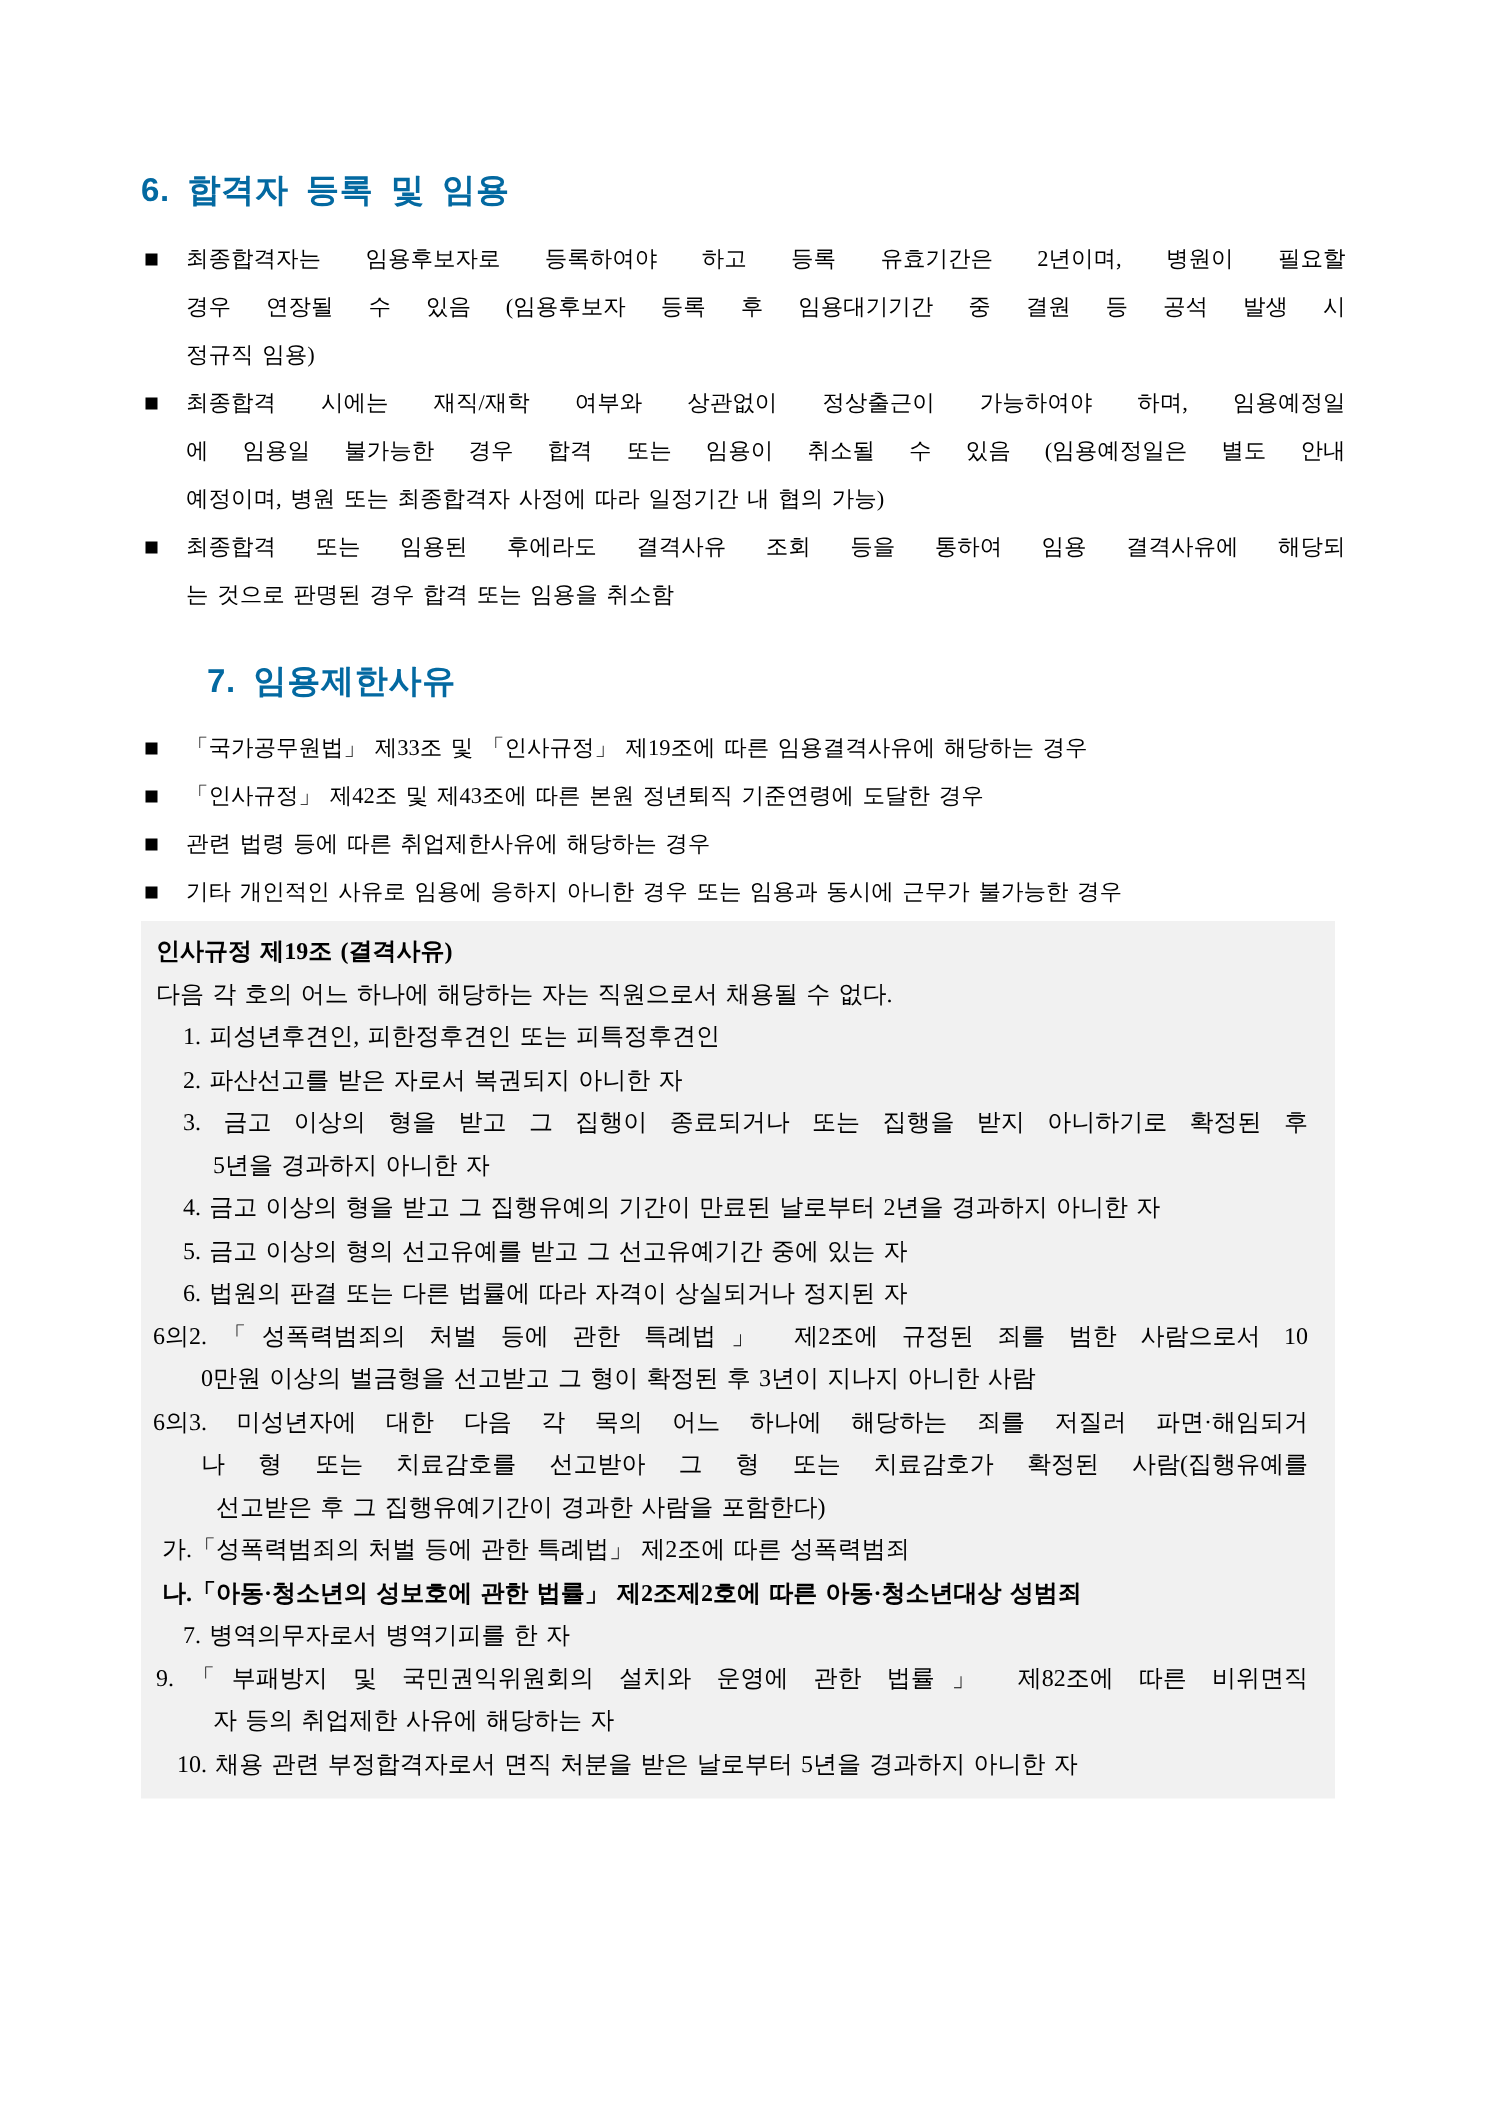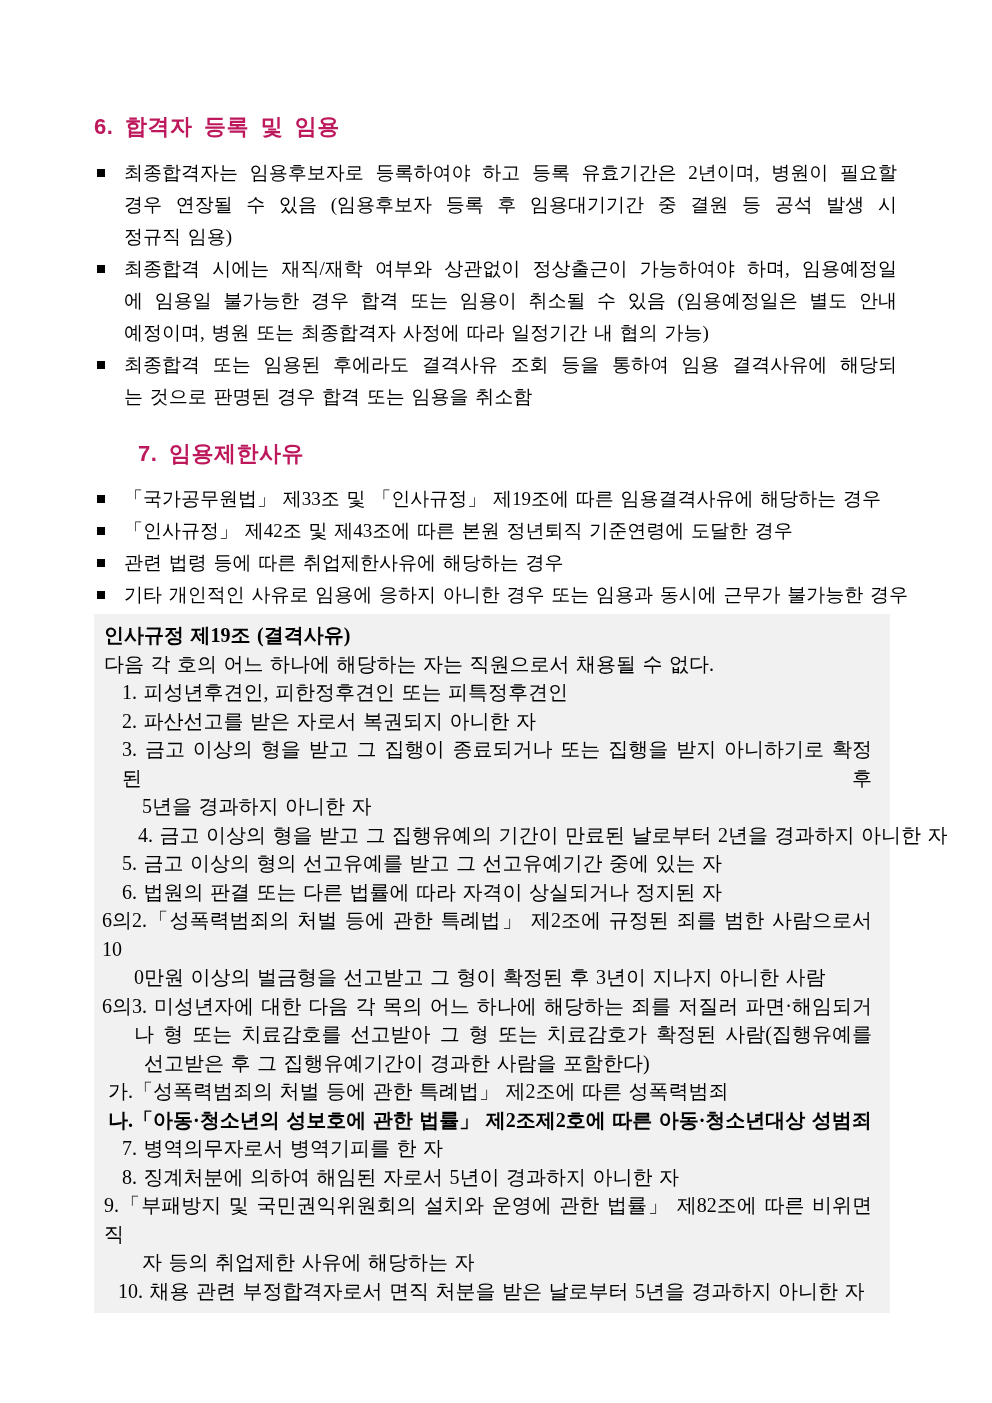--- a/index.html
+++ b/index.html
@@ -15,27 +15,27 @@
     font-family: "Liberation Serif", "DejaVu Serif", serif;
     overflow: hidden;
   }
   .doc-heading {
     font-family: "Liberation Sans", "DejaVu Sans", sans-serif;
     font-weight: 700;
     font-size: 22px;
     line-height: 30px;
     letter-spacing: 0.5px;
     word-spacing: 5px;
-    color: #be185d;
+    color: #0369a1;
   }
   .heading-6 { margin-bottom: 15px; }
   .heading-7 { margin-top: 26px; margin-bottom: 14px; margin-left: 44px; }
   .line {
     position: relative;
-    font-size: 19px;
+    font-size: 15px;
     line-height: 32px;
     word-spacing: 2px;
     white-space: nowrap;
   }
   .bullet-area .line { padding-left: 30px; }
   .line.fill {
     white-space: normal;
     text-align: justify;
     text-align-last: justify;
   }
@@ -46,21 +46,21 @@
     width: 8px;
     height: 8px;
     background: #000000;
   }
   .reg-box {
     margin-top: 3px;
     width: 796px;
     padding: 7px 18px 8px 0;
   }
   .reg-box .line {
-    font-size: 20px;
+    font-size: 16px;
     line-height: 28.5px;
     word-spacing: 1.5px;
   }
   .reg-box .line.bold { font-weight: 700; }
 </style>
 </head>
 <body>
 
 <div class="page">
 
@@ -89,30 +89,29 @@
     </div>
 
   <div class="reg-box" style="background: rgb(241, 241, 241);">
 
   <div class="line bold" style="padding-left: 10px;">인사규정 제19조 (결격사유)</div>
       <div class="line" style="padding-left: 10px;">다음 각 호의 어느 하나에 해당하는 자는 직원으로서 채용될 수 없다.</div>
       <div class="line" style="padding-left: 28px;">1. 피성년후견인, 피한정후견인 또는 피특정후견인</div>
       <div class="line" style="padding-left: 28px;">2. 파산선고를 받은 자로서 복권되지 아니한 자</div>
       <div class="line fill" style="padding-left: 28px;">3. 금고 이상의 형을 받고 그 집행이 종료되거나 또는 집행을 받지 아니하기로 확정된 후</div>
       <div class="line" style="padding-left: 48px;">5년을 경과하지 아니한 자</div>
-      <div class="line" style="padding-left: 28px; margin-left: 16px;">4. 금고 이상의 형을 받고 그 집행유예의 기간이 만료된 날로부터 2년을 경과하지 아니한 자</div>
+      <div class="line" style="padding-left: 28px;">4. 금고 이상의 형을 받고 그 집행유예의 기간이 만료된 날로부터 2년을 경과하지 아니한 자</div>
       <div class="line" style="padding-left: 28px;">5. 금고 이상의 형의 선고유예를 받고 그 선고유예기간 중에 있는 자</div>
       <div class="line" style="padding-left: 28px;">6. 법원의 판결 또는 다른 법률에 따라 자격이 상실되거나 정지된 자</div>
       <div class="line fill" style="padding-left: 8px;">6의2.「성폭력범죄의 처벌 등에 관한 특례법」 제2조에 규정된 죄를 범한 사람으로서 10</div>
       <div class="line" style="padding-left: 40px;">0만원 이상의 벌금형을 선고받고 그 형이 확정된 후 3년이 지나지 아니한 사람</div>
       <div class="line fill" style="padding-left: 8px;">6의3. 미성년자에 대한 다음 각 목의 어느 하나에 해당하는 죄를 저질러 파면·해임되거</div>
       <div class="line fill" style="padding-left: 40px;">나 형 또는 치료감호를 선고받아 그 형 또는 치료감호가 확정된 사람(집행유예를</div>
       <div class="line" style="padding-left: 50px;">선고받은 후 그 집행유예기간이 경과한 사람을 포함한다)</div>
       <div class="line" style="padding-left: 14px;">가.「성폭력범죄의 처벌 등에 관한 특례법」 제2조에 따른 성폭력범죄</div>
       <div class="line" style="padding-left: 14px; font-weight: bold;">나.「아동·청소년의 성보호에 관한 법률」 제2조제2호에 따른 아동·청소년대상 성범죄</div>
       <div class="line" style="padding-left: 28px;">7. 병역의무자로서 병역기피를 한 자</div>
-      <div class="line" style="padding-left: 28px;">8. 징계처분에 의하여 해임된 자로서 5년이 경과하지 아니한 자</div>
       <div class="line fill" style="padding-left: 10px;">9.「부패방지 및 국민권익위원회의 설치와 운영에 관한 법률」 제82조에 따른 비위면직</div>
       <div class="line" style="padding-left: 48px;">자 등의 취업제한 사유에 해당하는 자</div>
       <div class="line" style="padding-left: 24px;">10. 채용 관련 부정합격자로서 면직 처분을 받은 날로부터 5년을 경과하지 아니한 자</div>
     </div>
 
 </div>
 
 </body></html>

